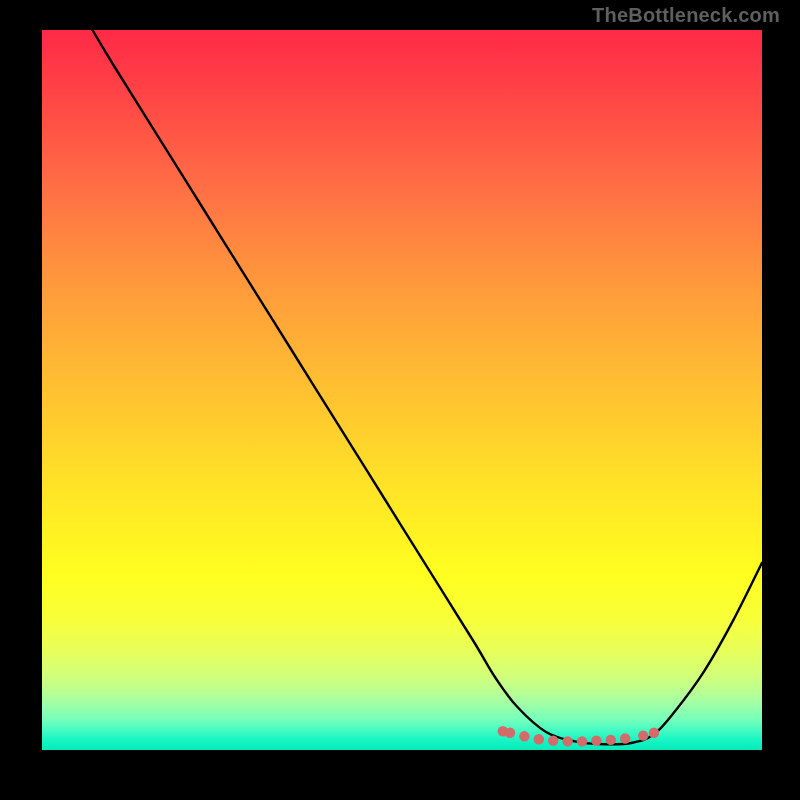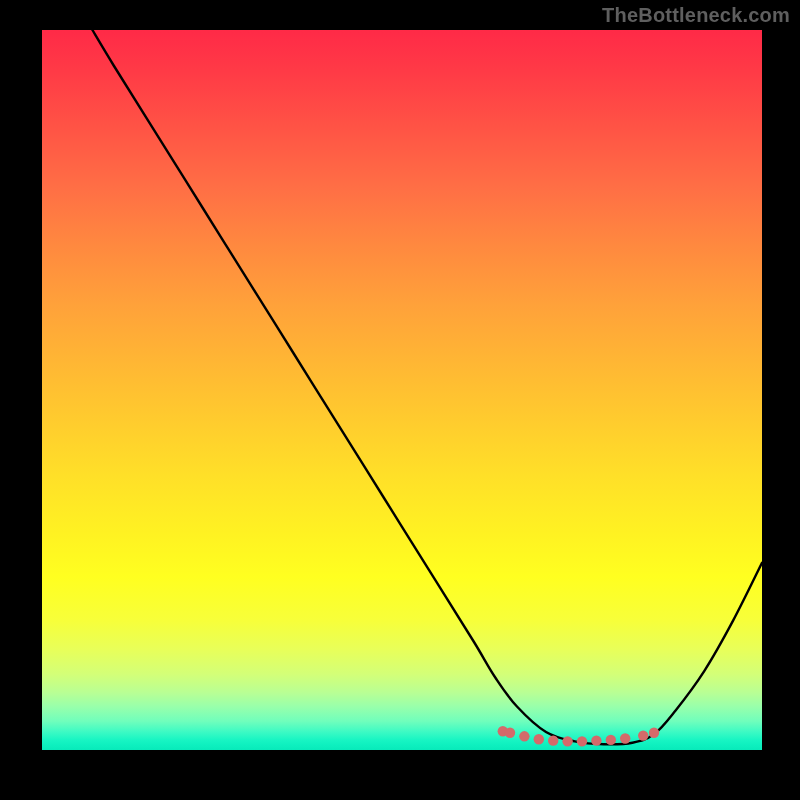--- a/index.html
+++ b/index.html
@@ -13,21 +13,21 @@
   }
   .frame {
     position: relative;
     width: 800px;
     height: 800px;
     background: #000;
   }
   .watermark {
     position: absolute;
     top: 4px;
-    right: 10px;
+    right: 20px;
     color: #5f5f5f;
     font-size: 20px;
     font-weight: 600;
     letter-spacing: 0.2px;
     z-index: 5;
   }
   .plot-area {
     position: absolute;
     left: 42px;
     top: 30px;

